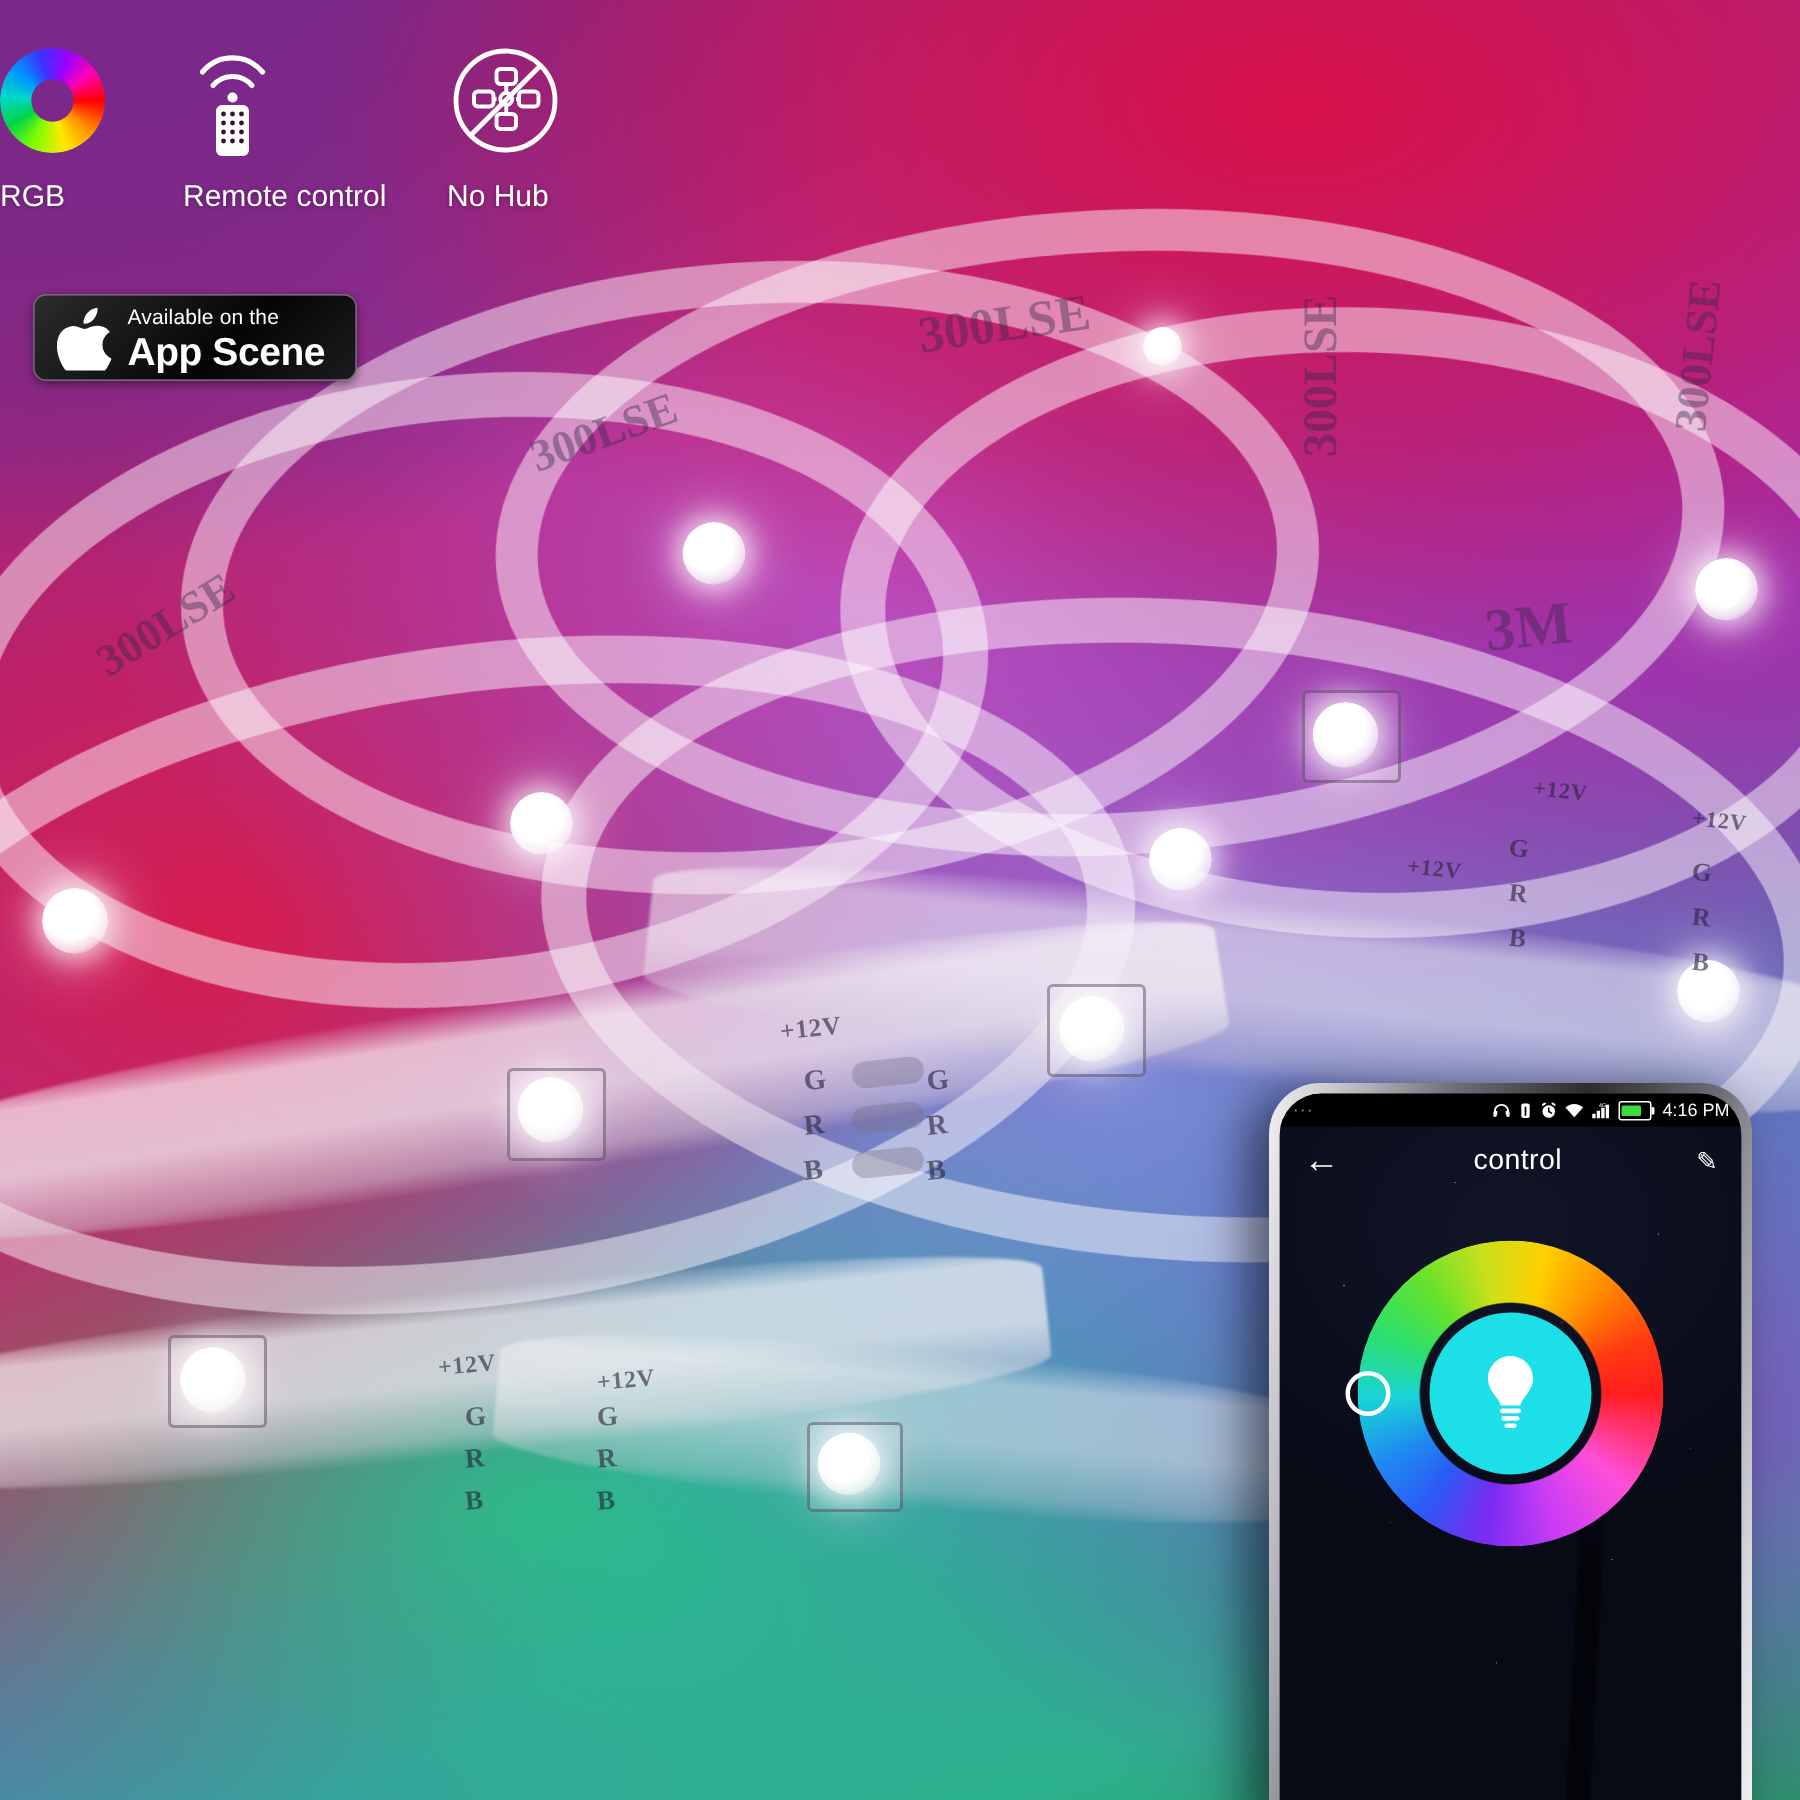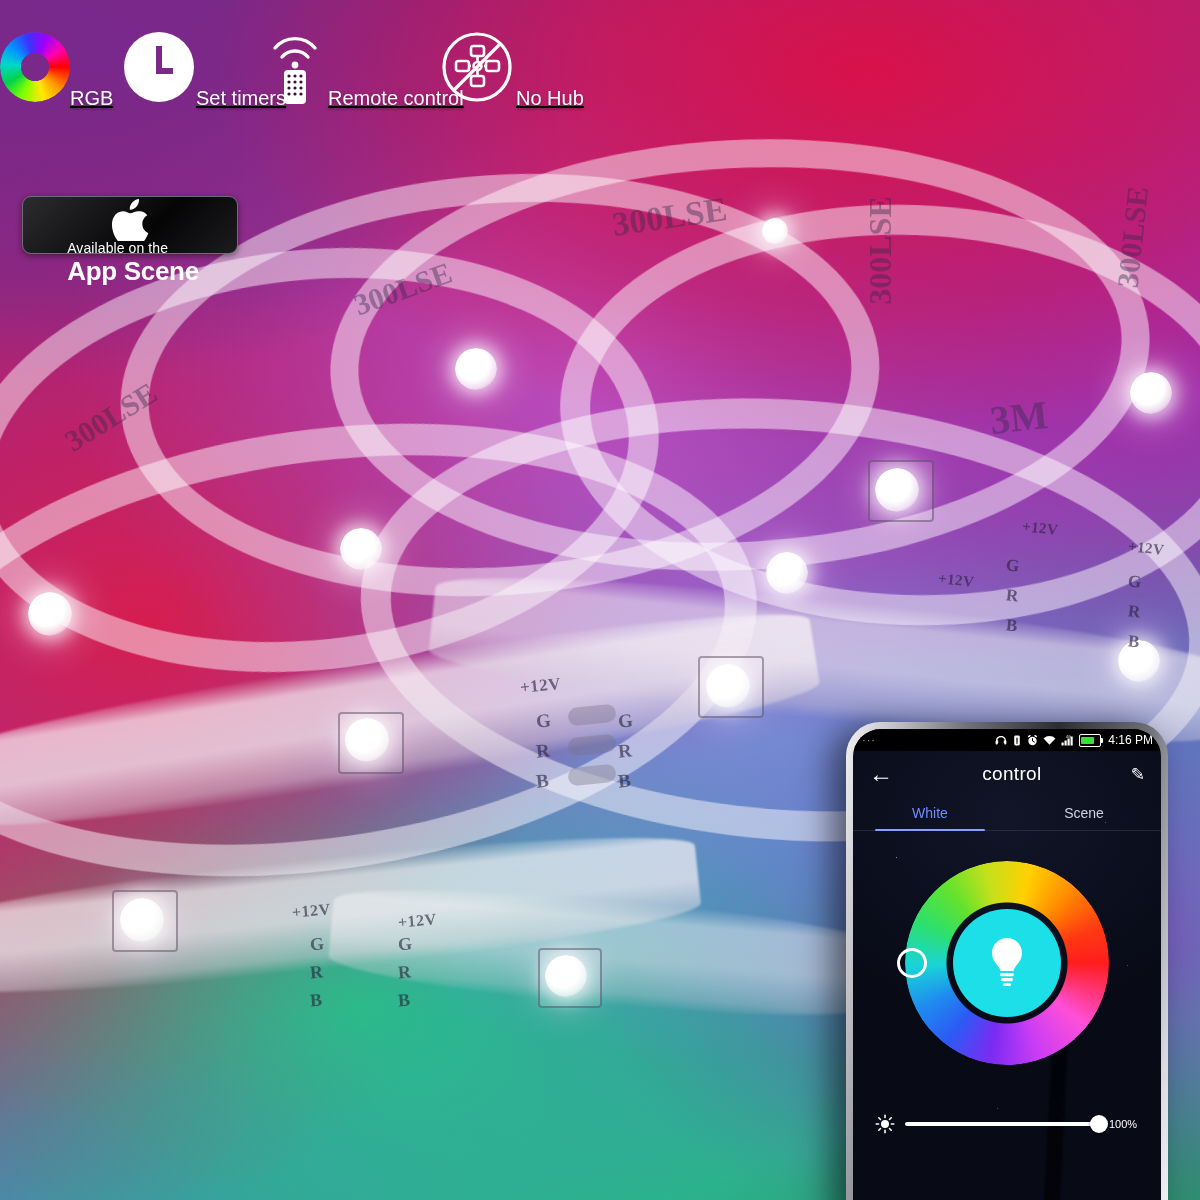--- a/index.html
+++ b/index.html
@@ -99,23 +99,23 @@
   .feature-row {
     position: absolute;
     left: 0; top: 24px;
     width: 1200px;
     height: 150px;
     display: flex;
     align-items: flex-start;
   }
   .feature {
     display: flex;
-    align-items: flex-end;
+    flex-direction: column;
+    align-items: flex-start;
     justify-content: flex-start;
-    text-decoration: underline;
   }
   .feature .ficon {
     height: 86px;
     display: flex;
     align-items: center;
     justify-content: center;
   }
   .feature .flabel {
     margin-top: 10px;
     color: #ffffff;
@@ -162,21 +162,20 @@
   .badge {
     width: 216px; height: 58px;
     border-radius: 9px;
     background: linear-gradient(135deg, #2c2c2e 0%, #111113 42%, #050506 60%, #1c1c1f 100%);
     border: 1px solid #6d6d72;
     display: flex;
     align-items: center;
     padding: 0 10px;
     box-sizing: border-box;
     box-shadow: 0 2px 6px rgba(0,0,0,0.45);
-    flex-direction: column;
   }
   .badge .blogo { width: 46px; display:flex; align-items:center; justify-content:center; }
   .badge .btext { display: flex; flex-direction: column; line-height: 1; margin-left: 6px; }
   .badge .bsmall { color: #ffffff; font-size: 14px; font-weight: 500; letter-spacing: 0.1px; }
   .badge .bbig   { color: #ffffff; font-size: 26px; font-weight: 600; letter-spacing: -0.3px; margin-top: 3px; }
   .badge .bbig-serif { font-family: "Liberation Serif", serif; font-weight: normal; font-size: 27px; }
 
   
   .phone {
     position: absolute;
@@ -425,35 +424,20 @@
   <div class="feature-row">
 
     <div class="feature f-rgb">
       <div class="ficon">
         <div class="ring-rgb"></div>
       </div>
       <div class="flabel">RGB</div>
     </div>
 
 
-    <div class="feature f-timers">
-      <div class="ficon">
-        <svg width="74" height="74" viewBox="0 0 74 74">
-          <defs>
-            <mask id="clkmask">
-              <rect width="74" height="74" fill="#fff"></rect>
-              <rect x="34" y="16" width="6" height="28" fill="#000"></rect>
-              <rect x="34" y="38" width="17" height="6" fill="#000"></rect>
-            </mask>
-          </defs>
-          <circle cx="37" cy="37" r="35" fill="#ffffff" mask="url(#clkmask)"></circle>
-        </svg>
-      </div>
-      <div class="flabel">Set timers</div>
-    </div>
 
 
     <div class="feature f-remote">
       <div class="ficon">
         <svg width="66" height="82" viewBox="0 0 66 82">
           <g fill="none" stroke="#ffffff" stroke-width="3.4" stroke-linecap="round">
             <path d="M13 22 A26 26 0 0 1 53 22"></path>
             <path d="M20 31 A17 17 0 0 1 46 31"></path>
           </g>
           <circle cx="33" cy="39" r="3.4" fill="#ffffff"></circle>
@@ -573,53 +557,35 @@
 
         <span class="sb-time">4:16 PM</span>
       </div>
 
       <div class="appbar">
         <span class="back">←</span>
         <span class="title">control</span>
         <span class="edit">✎</span>
       </div>
 
-      <div class="tabs">
-        <div class="tab active">White</div>
-        <div class="tab">Scene</div>
-      </div>
 
       <div class="wheel-wrap">
         <div class="wheel">
           <div class="outer"></div>
           <div class="handle"></div>
           <div class="inner-core">
             <span>
               <svg width="48" height="54" viewBox="0 0 48 54">
                 <path d="M24 4C15.7 4 9 10.7 9 19c0 5.4 2.8 9 5.2 12.1 1.6 2 2.9 3.7 3.3 5.9h13c.4-2.2 1.7-3.9 3.3-5.9C36.2 28 39 24.4 39 19 39 10.7 32.3 4 24 4z" fill="#ffffff"></path>
                 <rect x="17" y="39" width="14" height="3.2" rx="1.6" fill="#ffffff"></rect>
                 <rect x="18" y="44" width="12" height="3.2" rx="1.6" fill="#ffffff"></rect>
                 <rect x="20" y="49" width="8" height="3" rx="1.5" fill="#ffffff"></rect>
               </svg>
             </span>
           </div>
         </div>
       </div>
 
-      <div class="brightness">
-        <span class="sun">
-          <svg width="20" height="20" viewBox="0 0 20 20">
-            <circle cx="10" cy="10" r="4" fill="#ffffff"></circle>
-            <g stroke="#ffffff" stroke-width="1.6" stroke-linecap="round">
-              <path d="M10 1.2v2.4M10 16.4v2.4M1.2 10h2.4M16.4 10h2.4M3.8 3.8l1.7 1.7M14.5 14.5l1.7 1.7M16.2 3.8l-1.7 1.7M5.5 14.5l-1.7 1.7"></path>
-            </g>
-          </svg>
-        </span>
-        <div class="bslider">
-          <div class="knob"></div>
-        </div>
-        <span class="pct">100%</span>
-      </div>
 
     </div>
   </div>
 
 </div>
 
 </body></html>

